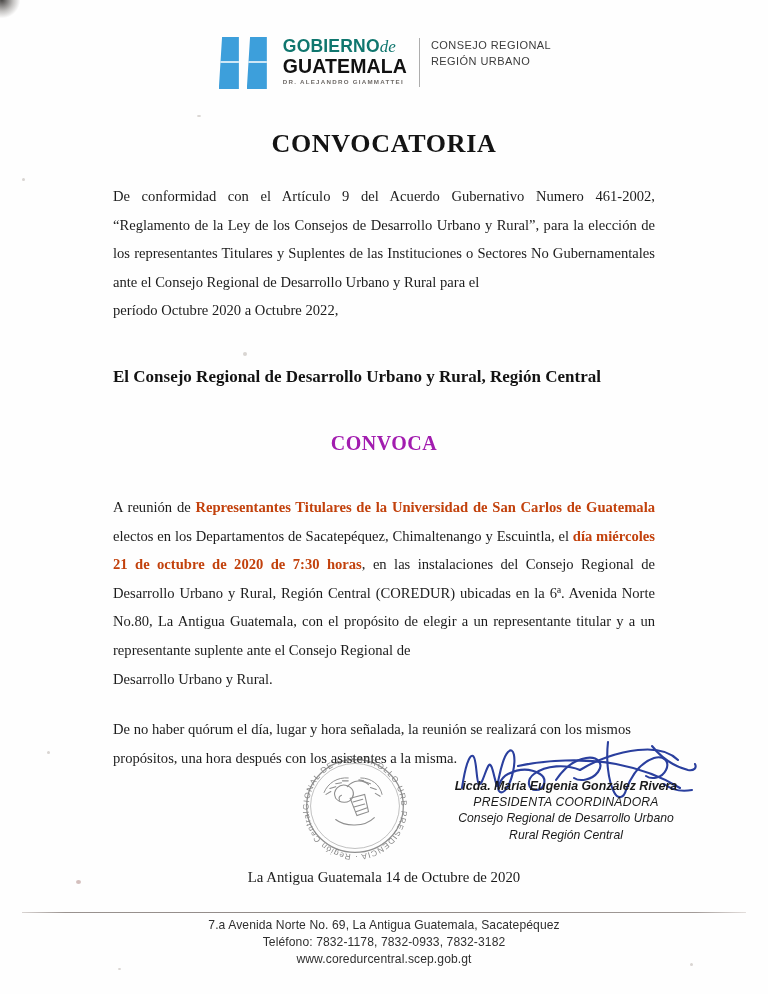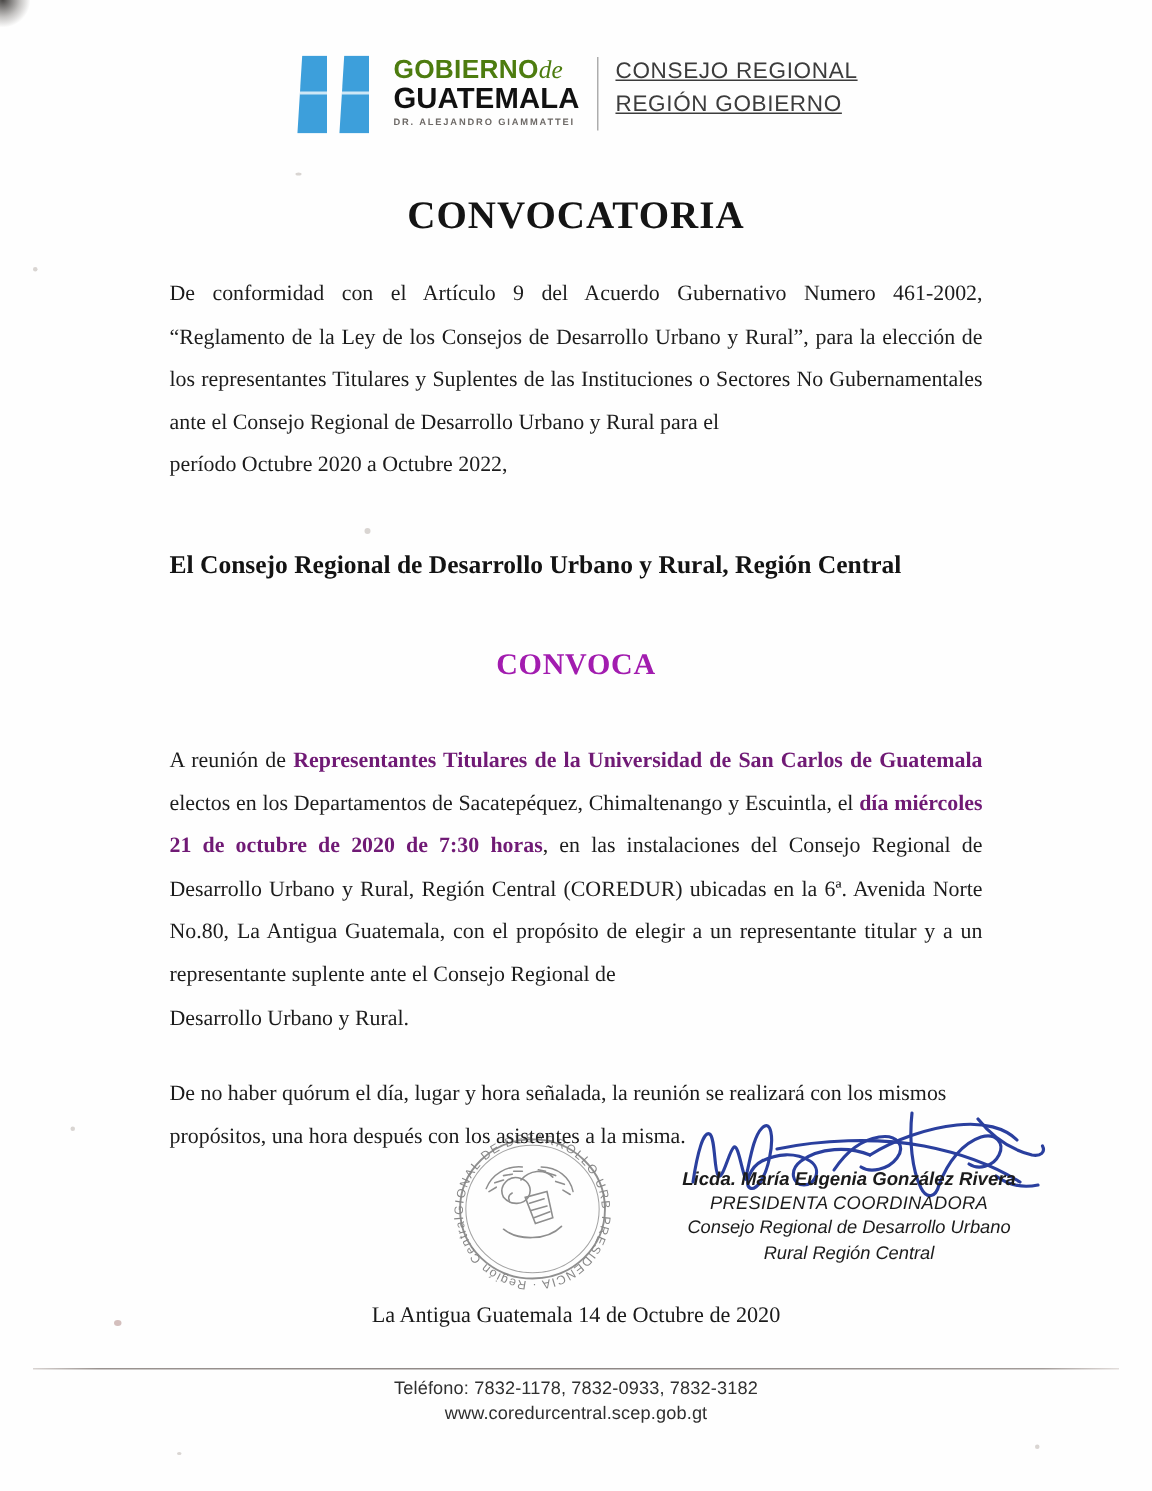--- a/index.html
+++ b/index.html
@@ -70,21 +70,21 @@
   .gob-block {
     font-family: "Liberation Sans", sans-serif;
     line-height: 1;
     padding-top: 2px;
     padding-right: 12px;
   }
   .gob-l1 {
     font-size: 17.5px;
     font-weight: bold;
     letter-spacing: .2px;
-    color: #4d7c0f;
+    color: #0f766e;
     white-space: nowrap;
   }
   .gob-l1 .de {
     font-family: "Liberation Serif", serif;
     font-style: italic;
     font-weight: normal;
     font-size: 17px;
     letter-spacing: 0;
   }
   .gob-l2 {
@@ -104,27 +104,26 @@
 
   .lh-divider {
     width: 1px;
     align-self: stretch;
     background: #adadad;
     margin: 2px 11px 2px 0;
   }
 
   .coredur-block {
     font-family: "Liberation Sans", sans-serif;
-    font-size: 15px;
+    font-size: 11px;
     line-height: 1.47;
     letter-spacing: .45px;
     color: #3c3c3c;
     padding-top: 1px;
     white-space: nowrap;
-    text-decoration: underline;
   }
 
   
   .doc-title {
     position: absolute;
     left: 0; right: 0;
     top: 129px;
     text-align: center;
     font-size: 26px;
     font-weight: bold;
@@ -163,21 +162,21 @@
     text-align: center;
     font-size: 20px;
     font-weight: bold;
     letter-spacing: .5px;
     color: #a21caf;
   }
   .sp-1 { height: 42px; }
   .sp-2 { height: 45px; }
   .sp-3 { height: 38px; }
   .sp-4 { height: 22px; }
-  b { font-weight: bold; color: #701a75; }
+  b { font-weight: bold; color: #c2410c; }
 
   
   .seal {
     position: absolute;
     left: 296px;
     top: 748px;
     width: 118px;
     height: 114px;
     opacity: .62;
   }
@@ -265,21 +264,21 @@
       <div class="gob-block">
         <div class="gob-l1">
           <span>GOBIERNO</span><span class="de">de</span>
         </div>
         <div class="gob-l2">GUATEMALA</div>
         <div class="gob-l3">DR. ALEJANDRO GIAMMATTEI</div>
       </div>
       <div class="lh-divider"></div>
       <div class="coredur-block">
         <div>CONSEJO REGIONAL</div>
-        <div>REGIÓN GOBIERNO</div>
+        <div>REGIÓN URBANO</div>
       </div>
     </div>
   </div>
 
   <div class="doc-title">CONVOCATORIA</div>
 
   <div class="body-wrap">
 
     <p class="just">De conformidad con el Artículo 9 del Acuerdo Gubernativo Numero 461-2002, “Reglamento de la Ley de los Consejos de Desarrollo Urbano y Rural”, para la elección de los representantes Titulares y Suplentes de las Instituciones o Sectores No Gubernamentales ante el Consejo Regional de Desarrollo Urbano y Rural para el</p>
     <p class="loose">período Octubre 2020 a Octubre 2022,</p>
@@ -350,17 +349,18 @@
       <div class="sig-role">PRESIDENTA COORDINADORA</div>
       <div class="sig-org">Consejo Regional de Desarrollo Urbano</div>
       <div class="sig-org">Rural Región Central</div>
     </div>
   </div>
 
   <div class="date-line">La Antigua Guatemala 14 de Octubre de 2020</div>
 
   <div class="foot-rule"></div>
   <div class="footer">
+    <div class="foot-1">7.a Avenida Norte No. 69, La Antigua Guatemala, Sacatepéquez</div>
     <div class="foot-2">Teléfono: 7832-1178, 7832-0933, 7832-3182</div>
     <div class="foot-3">www.coredurcentral.scep.gob.gt</div>
   </div>
 
 </div>
 
 </body></html>

